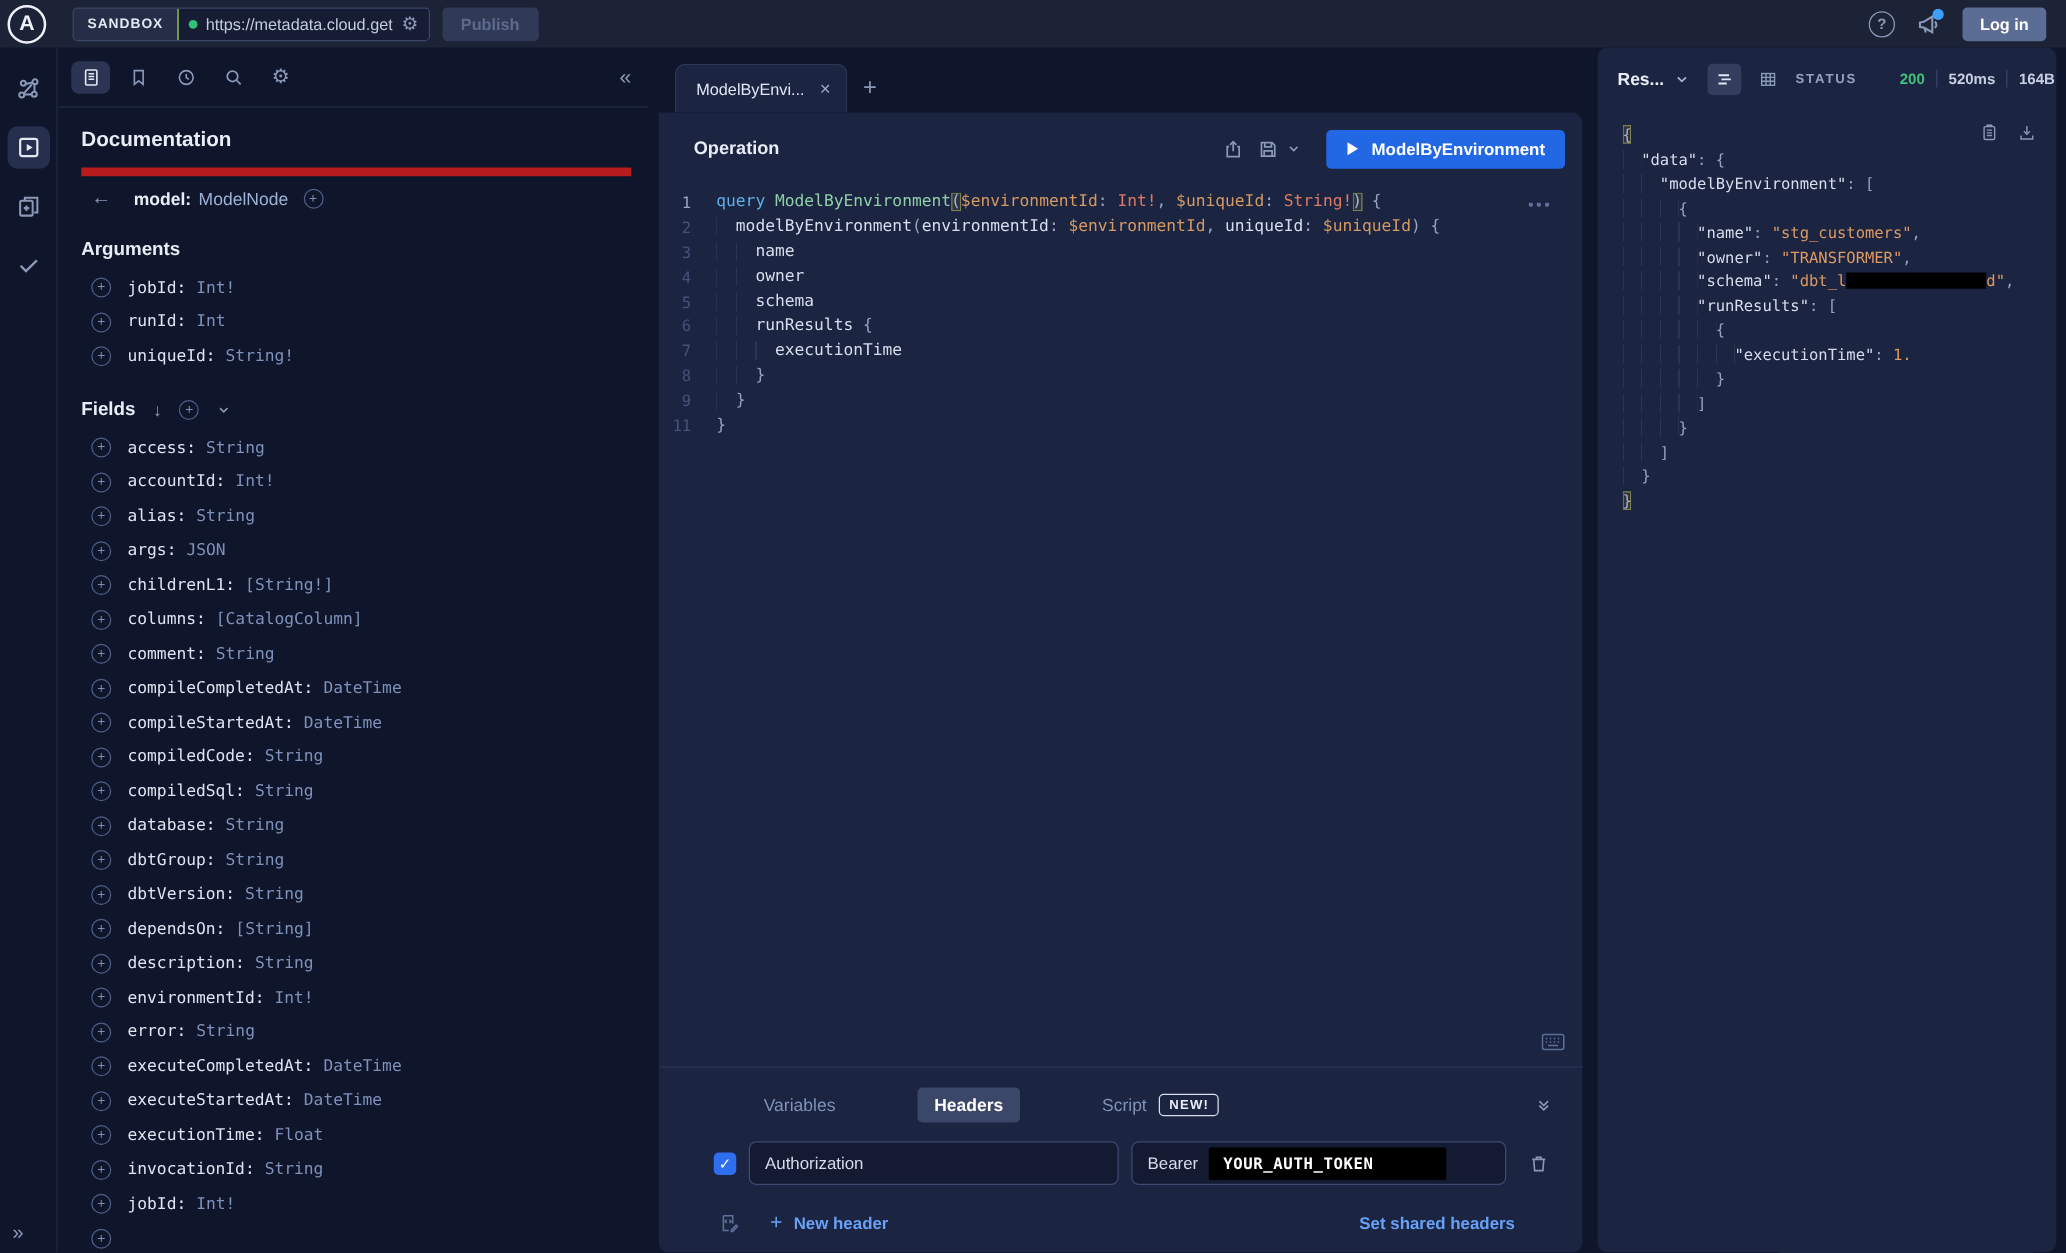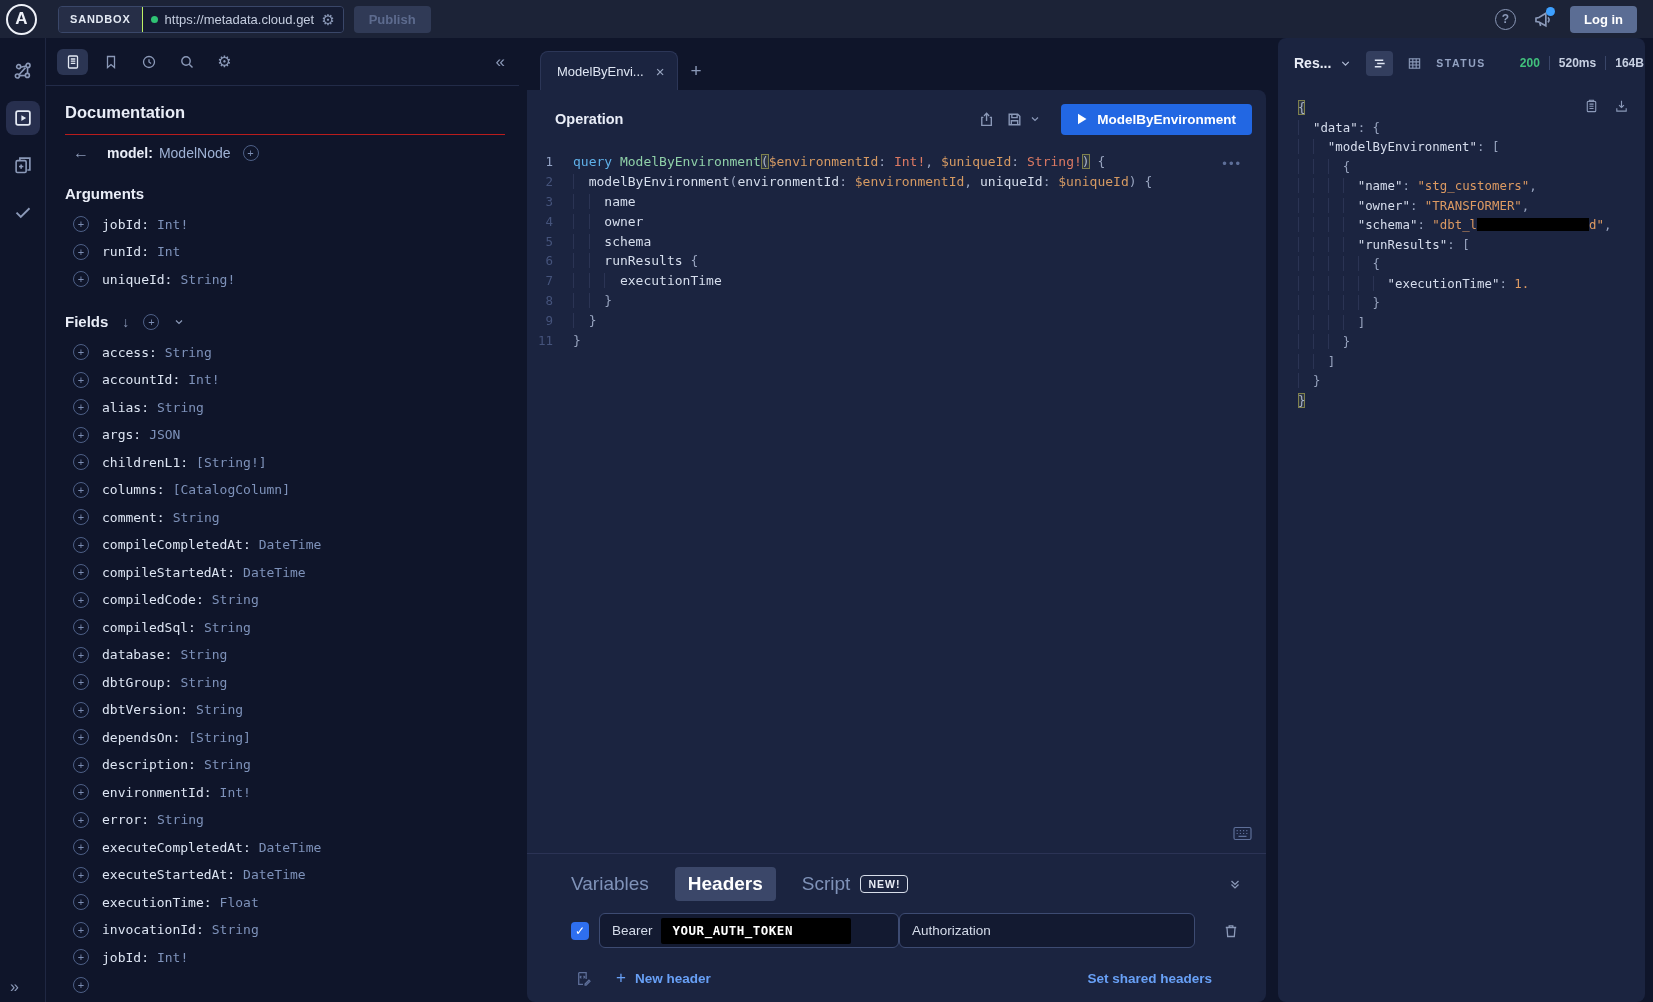--- a/index.html
+++ b/index.html
@@ -47,21 +47,21 @@
   
   .docs { width:473px; flex:none; display:flex; flex-direction:column; }
   .docs-iconrow { height:48px; display:flex; align-items:center; padding:0 10px 0 11px;
                   border-bottom:1px solid #222b48; gap:7px; }
   .doc-icon-btn { width:31px; height:26px; border-radius:6px; display:flex; align-items:center;
                   justify-content:center; color:#8b99b8; }
   .doc-icon-btn.active { background:#2b3553; color:#e3e9f3; }
   .docs-collapse { margin-left:auto; color:#8b99b8; font-size:17px; padding-right:4px;}
   .docs-body { padding:17px 14px 0 19px; overflow:hidden; flex:1;}
   .docs-title { font-size:16.5px; font-weight:bold; color:#e9edf7; padding-bottom:12px;
-                border-bottom:1px solid #b91c1c; }
+                border-bottom:7px solid #b91c1c; }
   .crumb-row { display:flex; align-items:center; height:36px; gap:12px; border-bottom:0; padding-left:8px;}
   .crumb-back { color:#8b99b8; font-size:16px; }
   .crumb-label { font-weight:bold; font-size:14px; color:#e9edf7; margin-left:6px;}
   .crumb-type { color:#9fb2d4; font-size:14px; }
   .section-title { font-size:15px; font-weight:bold; color:#e9edf7; }
   .sec-row { display:flex; align-items:center; gap:14px; margin:20px 0 14px 0; }
   .sec-row .muted-ic { color:#8b99b8; font-size:14px; }
   .pluso { width:16px; height:16px; border-radius:50%; border:1px solid #4d5f86; color:#7d8fb5;
            font-size:11px; line-height:14px; text-align:center; flex:none; }
   .frow { display:flex; align-items:center; gap:13px; margin-bottom:11.5px; padding-left:8px; }
@@ -101,21 +101,21 @@
   .tk-key { color:#d6dded; } .tk-str { color:#dd9a62; } .tk-num { color:#dd9a62; }
   .tk-bh { color:#a8b2cc; background:rgba(130,133,85,.18); box-shadow:inset 0 0 0 1px #7e804d; }
   .tk-ind { background-image:repeating-linear-gradient(to right,#2b3454 0,#2b3454 1px,transparent 1px,transparent 2ch); }
   .tk-redact { display:inline-block; width:112px; height:13px; background:#000; vertical-align:middle; }
 
   .hdiv { border-top:1px solid #2b3355; flex:none;}
 
   
   .bottom-panel { flex:none; padding:13px 0 14px 0; }
   .bp-tabs { display:flex; align-items:center; gap:26px; padding:0 24px 0 44px; height:34px; }
-  .bp-tab { color:#7f92b8; font-size:19px; }
+  .bp-tab { color:#7f92b8; font-size:14px;margin-left:40px; }
   .bp-tab.active { background:#3b4769; color:#fff; font-weight:bold; padding:6px 13px; border-radius:4px; }
   .new-badge { border:1.5px solid #d8deea; border-radius:4px; padding:2px 7px; font-size:10.5px;
                font-weight:bold; letter-spacing:1px; color:#e8ecf5; margin-left:-16px;}
   .bp-collapse { margin-left:auto; color:#8b99b8; }
   .bp-row { display:flex; align-items:center; padding:12px 22px 0 44px; }
   .checkbox { width:18px; height:18px; border-radius:4px; background:#2e6ff0; color:#fff; font-size:12px;
               display:flex; align-items:center; justify-content:center; margin-right:10px; flex:none;}
   .hdr-input { height:35px; border:1px solid #3d4b72; border-radius:6px; background:#131a31;
                display:flex; align-items:center; padding:0 12px; color:#d5dcea; font-size:13.5px; }
   .hdr-key { width:296px; margin-right:10px; }
@@ -520,26 +520,26 @@
           <span class="new-badge">NEW!</span>
           <span class="bp-collapse">
             <svg width="14" height="14" viewBox="0 0 16 16" fill="none" stroke="currentColor" stroke-width="1.5">
               <path d="M4 4.5l4 4 4-4"></path>
                 <path d="M4 8.5l4 4 4-4"></path>
             </svg>
           </span>
         </div>
         <div class="bp-row">
           <span class="checkbox">✓</span>
+          <div class="hdr-input hdr-key">
+            <span>Authorization</span>
+          </div>
           <div class="hdr-input hdr-val">
             <span>Bearer</span>
             <span class="token-box">YOUR_AUTH_TOKEN</span>
-          </div>
-          <div class="hdr-input hdr-key">
-            <span>Authorization</span>
           </div>
           <span class="trash-btn">
             <svg width="16" height="16" viewBox="0 0 16 16" fill="none" stroke="currentColor" stroke-width="1.3">
               <path d="M4 5l.7 8.5h6.6L12 5"></path>
                 <path d="M2.8 4.5h10.4"></path>
                 <path d="M6.2 4.5V2.8h3.6v1.7"></path>
             </svg>
           </span>
         </div>
         <div class="bp-footer">

